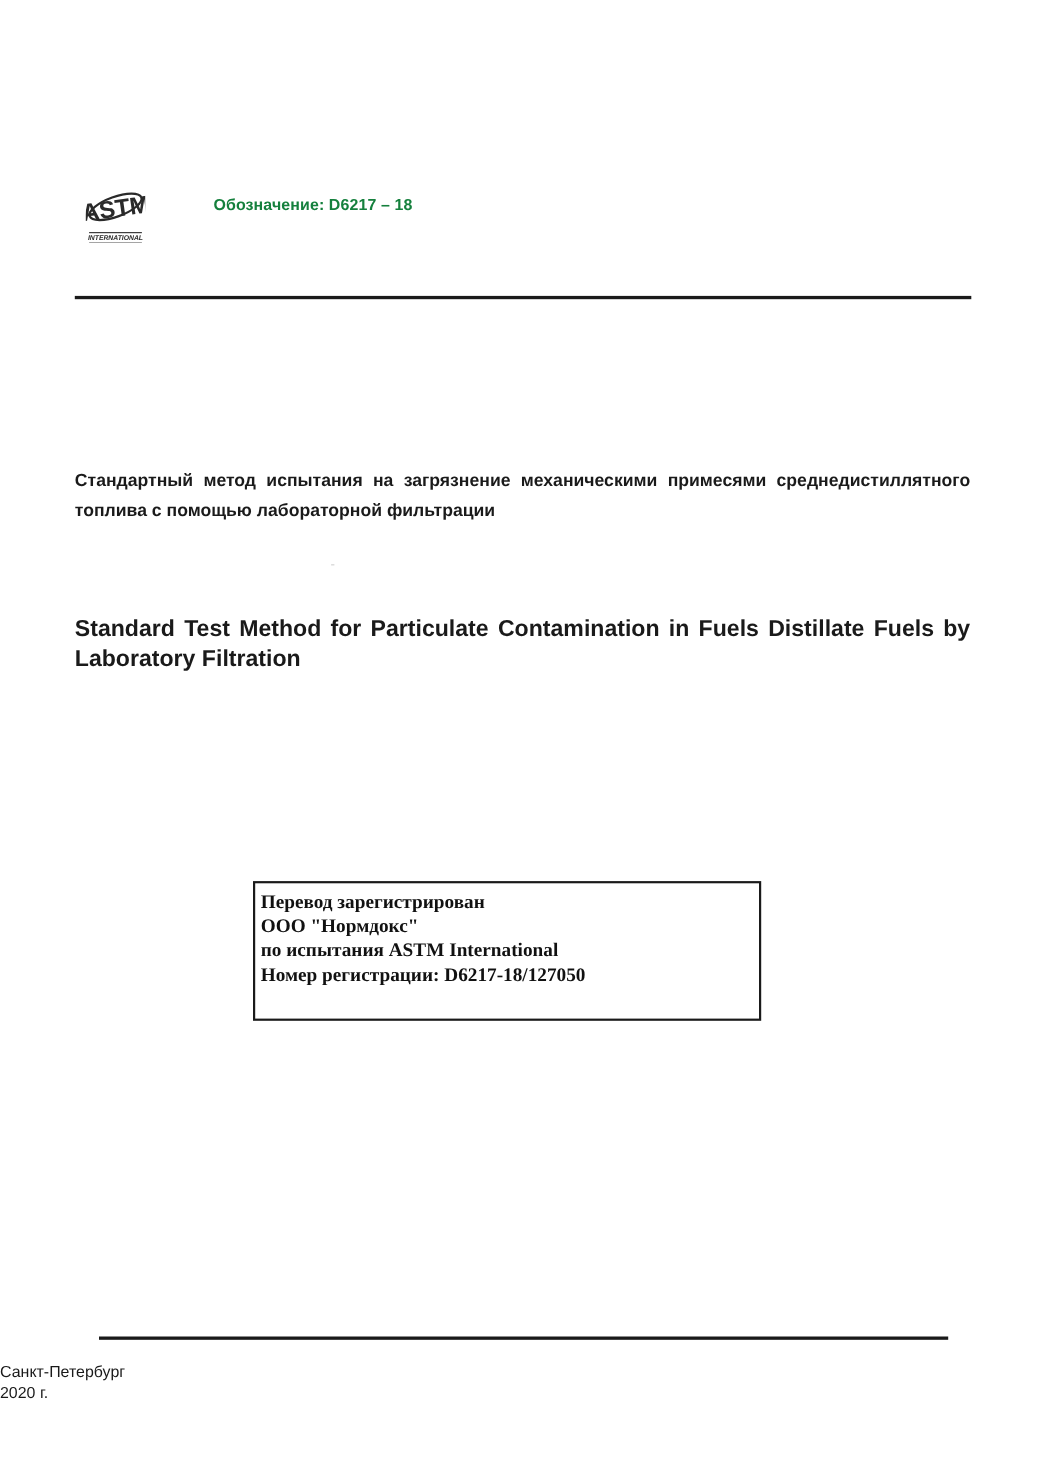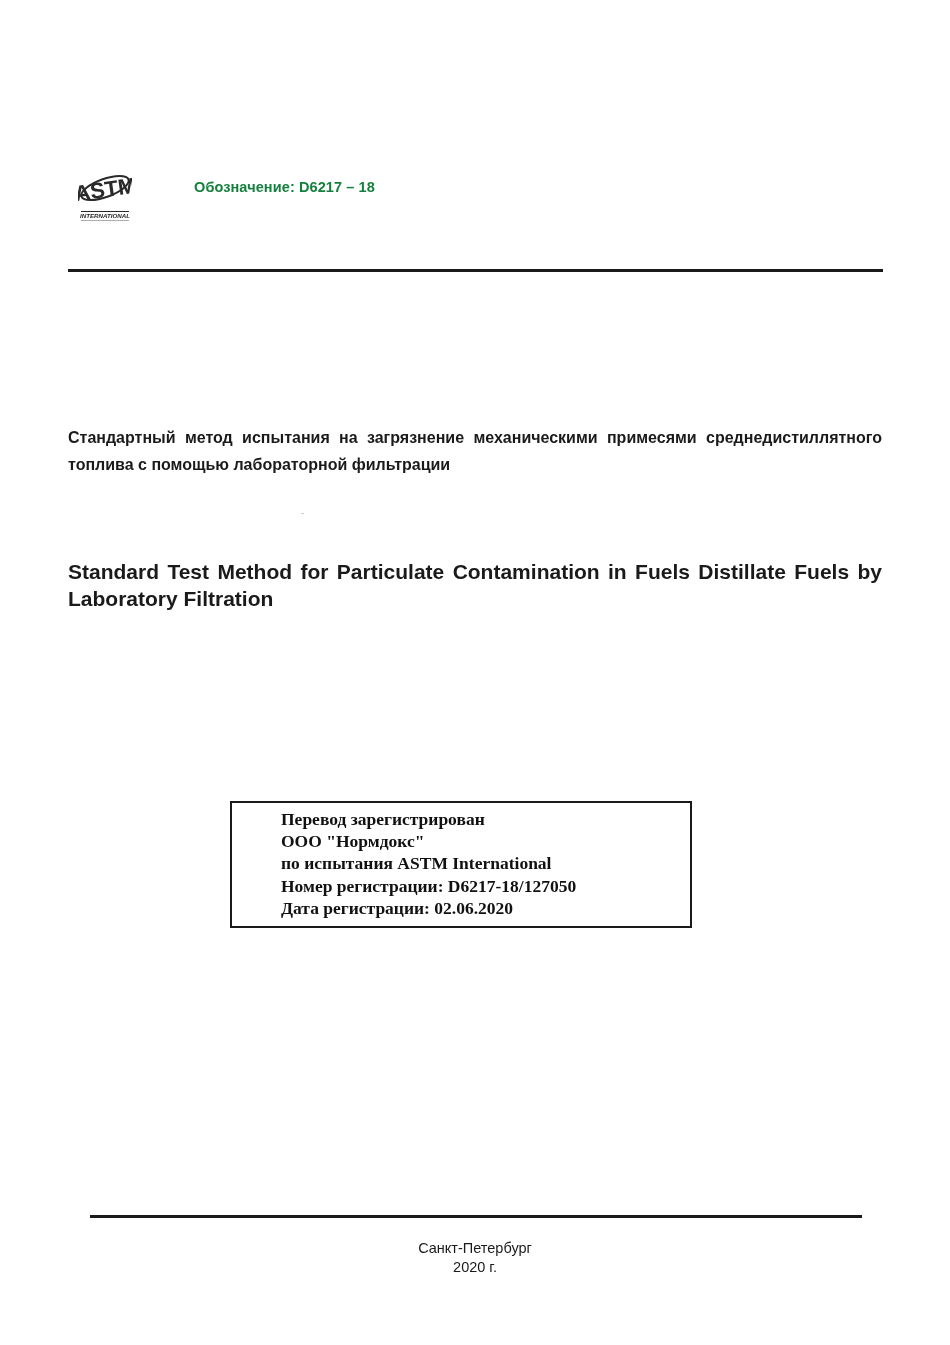--- a/index.html
+++ b/index.html
@@ -74,36 +74,35 @@
       padding: 5px 0 0 5px;
       font-family: "Liberation Serif", serif;
       font-weight: bold;
       font-size: 17.5px;
       line-height: 22.2px;
       color: #111;
     }
     .reg-line {
       display: block;
       white-space: nowrap;
-      margin-left: 44px;
     }
     .rule-bottom {
       position: absolute;
       left: 90px;
       top: 1215px;
       width: 772px;
       height: 3px;
       background: #1a1a1a;
     }
     .footer {
       position: absolute;
       left: 0;
       top: 1239px;
       width: 950px;
-      text-align: center;
+      text-align: left;
       font-size: 14.5px;
       line-height: 19px;
       color: #1a1a1a;
     }
     .footer span {
       display: block;
     }
     .speck {
       position: absolute;
       left: 301px;
@@ -134,21 +133,20 @@
 
 <div class="speck"></div>
 
 <div class="title-en">Standard Test Method for Particulate Contamination in Fuels Distillate Fuels by Laboratory Filtration</div>
 
 <div class="reg-box">
   <span class="reg-line">Перевод зарегистрирован</span>
   <span class="reg-line">ООО "Нормдокс"</span>
   <span class="reg-line">по испытания ASTM International</span>
   <span class="reg-line">Номер регистрации: D6217-18/127050</span>
-  <span class="reg-line">Дата регистрации: 02.06.2020</span>
 </div>
 
 <div class="rule-bottom"></div>
 
 <div class="footer">
   <span>Санкт-Петербург</span>
   <span>2020 г.</span>
 </div>
 
 </body></html>

